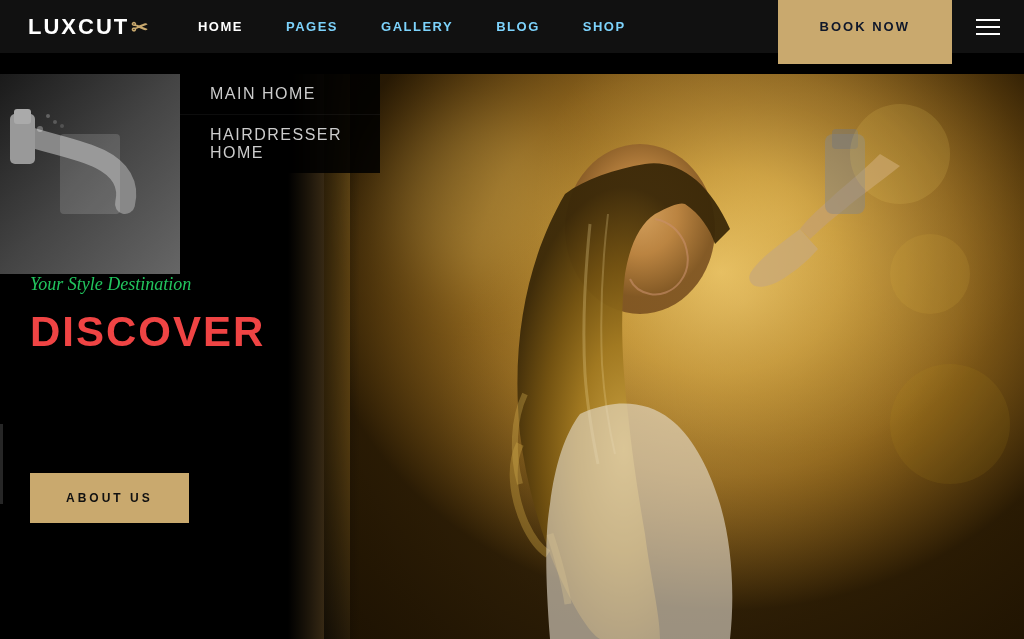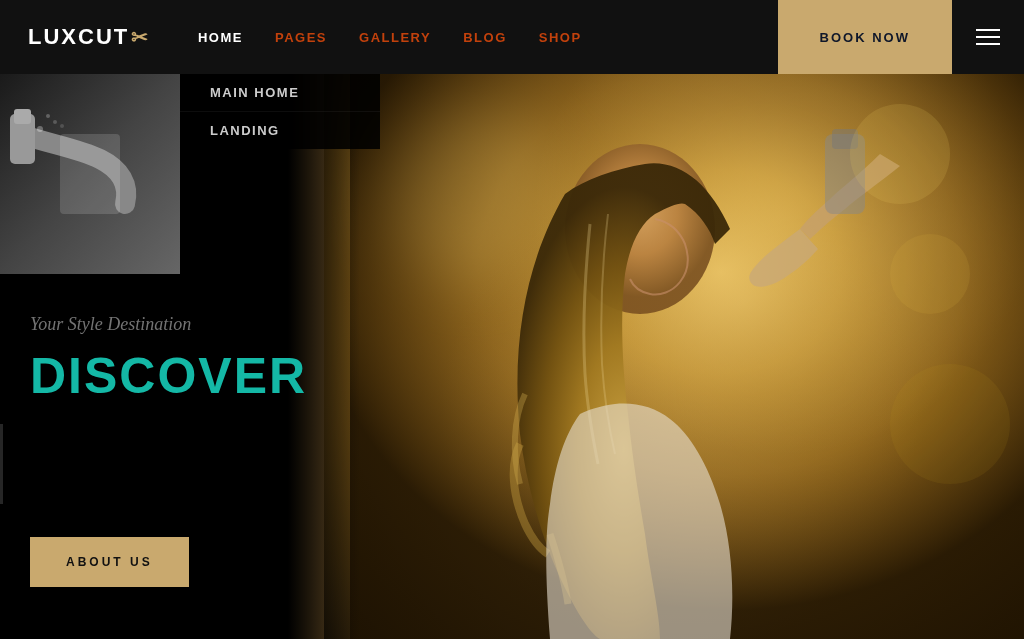--- a/index.html
+++ b/index.html
@@ -3,21 +3,21 @@
   <meta charset="utf-8">
   <style>
     * { margin: 0; padding: 0; box-sizing: border-box; }
     body { width: 1024px; height: 639px; overflow: hidden; font-family: 'Georgia', serif; background: #000; }
 
     
     .header {
       position: absolute;
       top: 0; left: 0;
       width: 1024px;
-      height: 74px;
+      height: 53px;
       display: flex;
       align-items: center;
       background: #111;
       z-index: 100;
     }
     .logo {
       color: #fff;
       font-size: 22px;
       font-weight: 900;
       letter-spacing: 2px;
@@ -27,26 +27,26 @@
       align-items: center;
     }
     .logo-scissors {
       color: #c9a96e;
       font-size: 20px;
       margin-left: 2px;
     }
     .nav {
       display: flex;
       align-items: flex-end;
-      gap: 32px;
+      gap: 43px;
       flex: 1;
       padding-left: 20px;
     }
     .nav-item {
-      color: #c2410c;
+      color: #7dd3fc;
       font-size: 13px;
       font-weight: 600;
       letter-spacing: 1.5px;
       text-transform: uppercase;
       cursor: pointer;
       font-family: Arial, sans-serif;
     }
     .nav-item.active {
       color: #fff;
     }
@@ -177,49 +177,48 @@
       top: 0;
       left: 180px;
       width: 200px;
       background: rgba(0,0,0,0.88);
       z-index: 20;
       padding: 0;
     }
     .dropdown-item {
       padding: 11px 30px;
       color: #ccc;
-      font-size: 13px;
-      font-weight: 700;
+      font-size: 16px;
+      font-weight: 400;
       letter-spacing: 1.5px;
       text-transform: uppercase;
       cursor: pointer;
       font-family: Arial, sans-serif;
       border-bottom: 1px solid rgba(255,255,255,0.05);
     }
     .dropdown-item:last-child { border-bottom: none; }
 
     
     .hero-content {
       position: absolute;
       top: 200px;
       left: 30px;
       z-index: 10;
       width: 330px;
     }
     .tagline {
-      color: #737373;
+      color: #22c55e;
       font-style: italic;
       font-size: 18px;
       margin-bottom: 16px;
       font-family: Georgia, serif;
-      margin-top: 40px;
     }
     .hero-title {
-      color: #14b8a6;
-      font-size: 50px;
+      color: #ef4444;
+      font-size: 42px;
       font-weight: 900;
       line-height: 1.0;
       text-transform: uppercase;
       letter-spacing: 2px;
       font-family: 'Arial Black', Arial, sans-serif;
       margin-bottom: 36px;
     }
     .about-btn {
       display: inline-block;
       background: #c9a96e;
@@ -357,21 +356,21 @@
 
       <circle cx="40" cy="55" r="3" fill="rgba(255,255,255,0.3)"></circle>
       <circle cx="55" cy="48" r="2" fill="rgba(255,255,255,0.2)"></circle>
       <circle cx="48" cy="42" r="2" fill="rgba(255,255,255,0.25)"></circle>
       <circle cx="62" cy="52" r="2" fill="rgba(255,255,255,0.15)"></circle>
     </svg>
   </div>
 
   <div class="dropdown">
     <div class="dropdown-item">MAIN HOME</div>
-    <div class="dropdown-item">LANDING</div>
+    <div class="dropdown-item">HAIRDRESSER HOME</div>
   </div>
 
   <div class="vertical-accent"></div>
 
   <div class="hero-content">
     <div class="tagline">Your Style Destination</div>
     <div class="hero-title">
       <span>DISCOVER</span><br>
       <br>
       <br>

